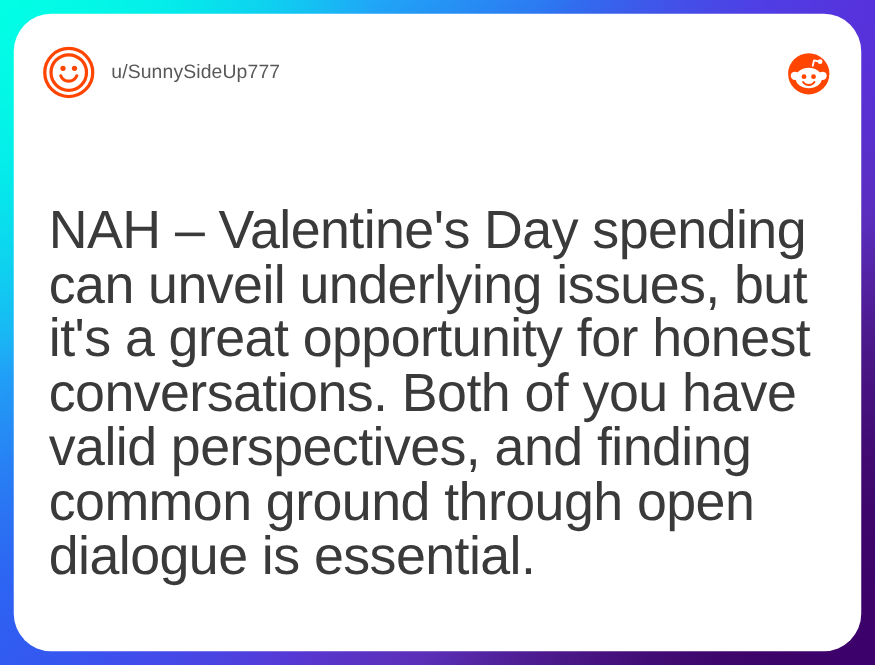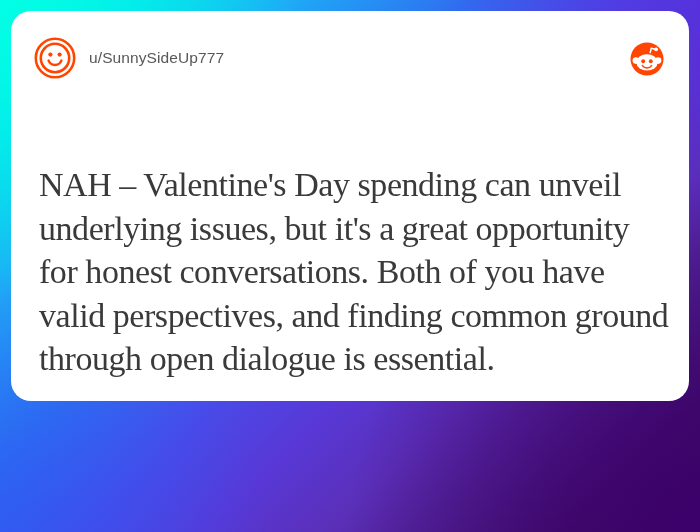--- a/index.html
+++ b/index.html
@@ -43,23 +43,23 @@
       radial-gradient(circle at 100% 0%, rgba(88,40,220,0.55) 0%, rgba(88,40,220,0.0) 30%),
       radial-gradient(circle at 0% 100%, rgba(42,88,245,0.6) 0%, rgba(42,88,245,0.0) 30%);
     pointer-events: none;
   }
 
   #card {
     position: absolute;
     left: 11px;
     top: 11px;
     width: 678px;
-    height: 390px;
+    height: 510px;
     background: #ffffff;
-    border-radius: 20px;
+    border-radius: 30px;
     box-sizing: border-box;
     overflow: hidden;
   }
 
   #card-header {
     position: absolute;
     left: 0;
     top: 0;
     right: 0;
     height: 96px;
@@ -98,25 +98,25 @@
     width: 34px;
     height: 34px;
     display: block;
   }
 
   #body-text {
     position: absolute;
     left: 28px;
     top: 152px;
     width: 630px;
-    font-size: 34px;
+    font-size: 43px;
     line-height: 43.5px;
     color: #3a3a3a;
     letter-spacing: -0.45px;
-    font-family: Liberation Serif, serif;
+    font-family: Liberation Sans, sans-serif;
     white-space: pre-wrap;
     word-break: normal;
   }
 </style>
 </head>
 <body>
 
 <div id="stage">
 
   <div id="card">

